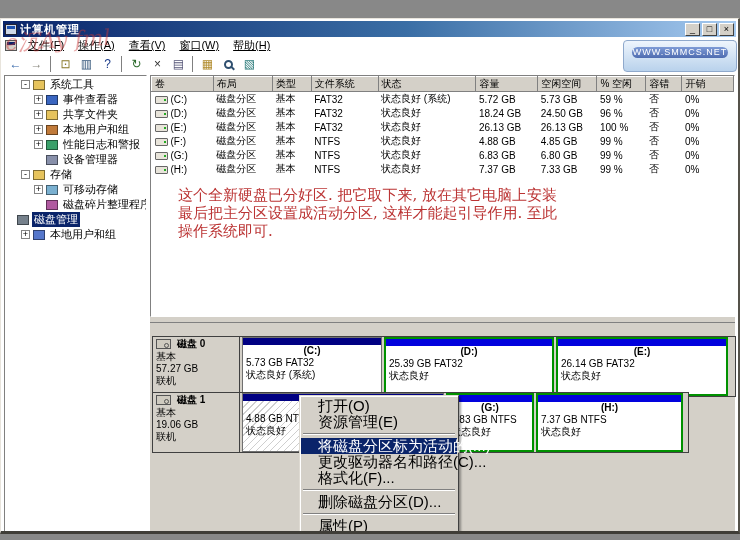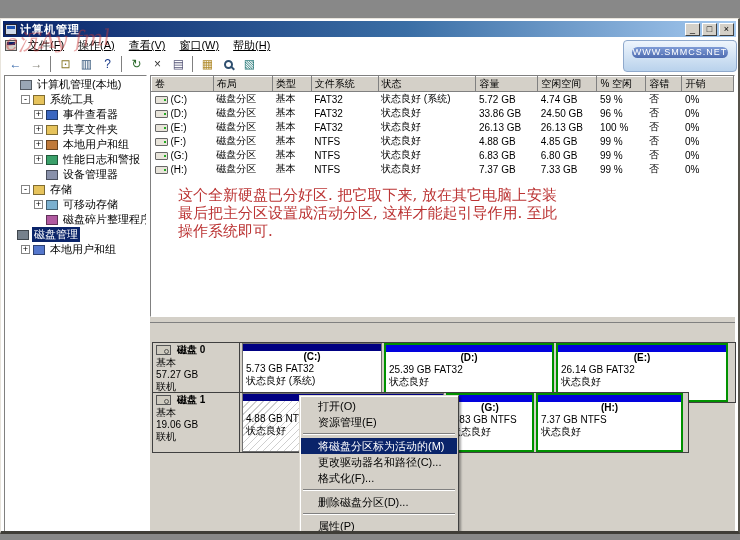--- a/index.html
+++ b/index.html
@@ -81,21 +81,21 @@
   .part .body{height:100%;}
   .part .plabel{text-align:center;font-weight:bold;}
   .part .pline{padding-left:3px;}
   .legend{position:absolute;left:3px;top:214px;display:flex;align-items:center;font-size:11px;}
   .legend-item{display:flex;align-items:center;margin-right:8px;}
   .legend-swatch{width:10px;height:10px;border:1px solid #222;margin-right:4px;}
   
   .context-menu{position:absolute;left:298px;top:376px;width:160px;background:#d4d0c8;
     border:1px solid;border-color:#dedad2 #404040 #404040 #dedad2;
     box-shadow:inset 1px 1px 0 #fff, 2px 2px 2px rgba(0,0,0,.35);padding:2px 1px;z-index:50;}
-  .cm-item{height:16px;line-height:16px;padding-left:17px;font-size:11px;white-space:nowrap;}
+  .cm-item{height:16px;line-height:16px;padding-left:17px;font-size:15px;white-space:nowrap;}
   .cm-item.hl{background:#0a246a;color:#fff;}
   .cm-sep{height:0;border-top:1px solid #808080;border-bottom:1px solid #fff;margin:3px 2px;}
   
   .wm-badge{position:absolute;right:1px;top:21px;width:114px;height:32px;z-index:60;
     background:linear-gradient(#eef5fd,#b9d2ec);border:1px solid #8fa9cc;border-radius:4px;
     text-align:center;overflow:hidden;}
   .wm-line1{font-size:12px;font-weight:bold;color:#3653b5;line-height:16px;letter-spacing:1px;
     text-shadow:0 0 1px #fff;}
   .wm-line2{display:inline-block;min-width:96px;background:linear-gradient(#7e9bd6,#4f6cb0);
     border-radius:6px;color:#fff;font-size:9px;line-height:11px;letter-spacing:1px;}
@@ -147,25 +147,20 @@
       <span class="tbtn" style="color: rgb(85, 85, 119);">▤</span>
       <span class="tsep"></span>
       <span class="tbtn" style="color: rgb(176, 138, 42);">▦</span>
       <span class="tbtn">
         <span class="find-glass"></span>
       </span>
       <span class="tbtn" style="color: rgb(42, 122, 122);">▧</span>
     </div>
 
   <div class="tree-panel">
-      <div class="tree-row" style="padding-left: 3px;">
-        <span class="expander none"></span>
-        <span class="tree-ico" style="background: rgb(154, 167, 181);"></span>
-        <span class="tree-label">计算机管理(本地)</span>
-      </div>
       <div class="tree-row" style="padding-left: 16px;">
         <span class="expander">-</span>
         <span class="tree-ico" style="background: rgb(230, 195, 92);"></span>
         <span class="tree-label">系统工具</span>
       </div>
       <div class="tree-row" style="padding-left: 29px;">
         <span class="expander">+</span>
         <span class="tree-ico" style="background: rgb(58, 102, 192);"></span>
         <span class="tree-label">事件查看器</span>
       </div>
@@ -246,32 +241,32 @@
             </tr>
           </thead>
         <tbody>
             <tr>
               <td><span class="vol-ico"></span>(C:)</td>
               <td>磁盘分区</td>
               <td>基本</td>
               <td>FAT32</td>
               <td>状态良好 (系统)</td>
               <td>5.72 GB</td>
-              <td>4.74 GB</td>
+              <td>5.73 GB</td>
               <td>59 %</td>
               <td>否</td>
               <td>0%</td>
             </tr>
             <tr>
               <td><span class="vol-ico"></span>(D:)</td>
               <td>磁盘分区</td>
               <td>基本</td>
               <td>FAT32</td>
               <td>状态良好</td>
-              <td>33.86 GB</td>
+              <td>18.24 GB</td>
               <td>24.50 GB</td>
               <td>96 %</td>
               <td>否</td>
               <td>0%</td>
             </tr>
             <tr>
               <td><span class="vol-ico"></span>(E:)</td>
               <td>磁盘分区</td>
               <td>基本</td>
               <td>FAT32</td>
@@ -321,21 +316,21 @@
           </tbody>
       </table>
       <div class="annotation" style="color: rgb(187, 52, 52);">
           <div>这个全新硬盘已分好区. 把它取下来, 放在其它电脑上安装</div>
           <div>最后把主分区设置成活动分区, 这样才能起引导作用. 至此</div>
           <div>操作系统即可.</div>
         </div>
     </div>
     <div class="hsplit"></div>
     <div class="graph-area">
-      <div class="disk-row" id="disk-row-0" style="top:19px;width:584px;">
+      <div class="disk-row" id="disk-row-0" style="top:13px;width:584px;">
           <div class="disk-info">
             <div class="hd">
               <span class="hdd-ico"></span>
               <span>磁盘 0</span>
             </div>
             <div>基本</div>
             <div>57.27 GB</div>
             <div>联机</div>
           </div>
           <div class="parts">

